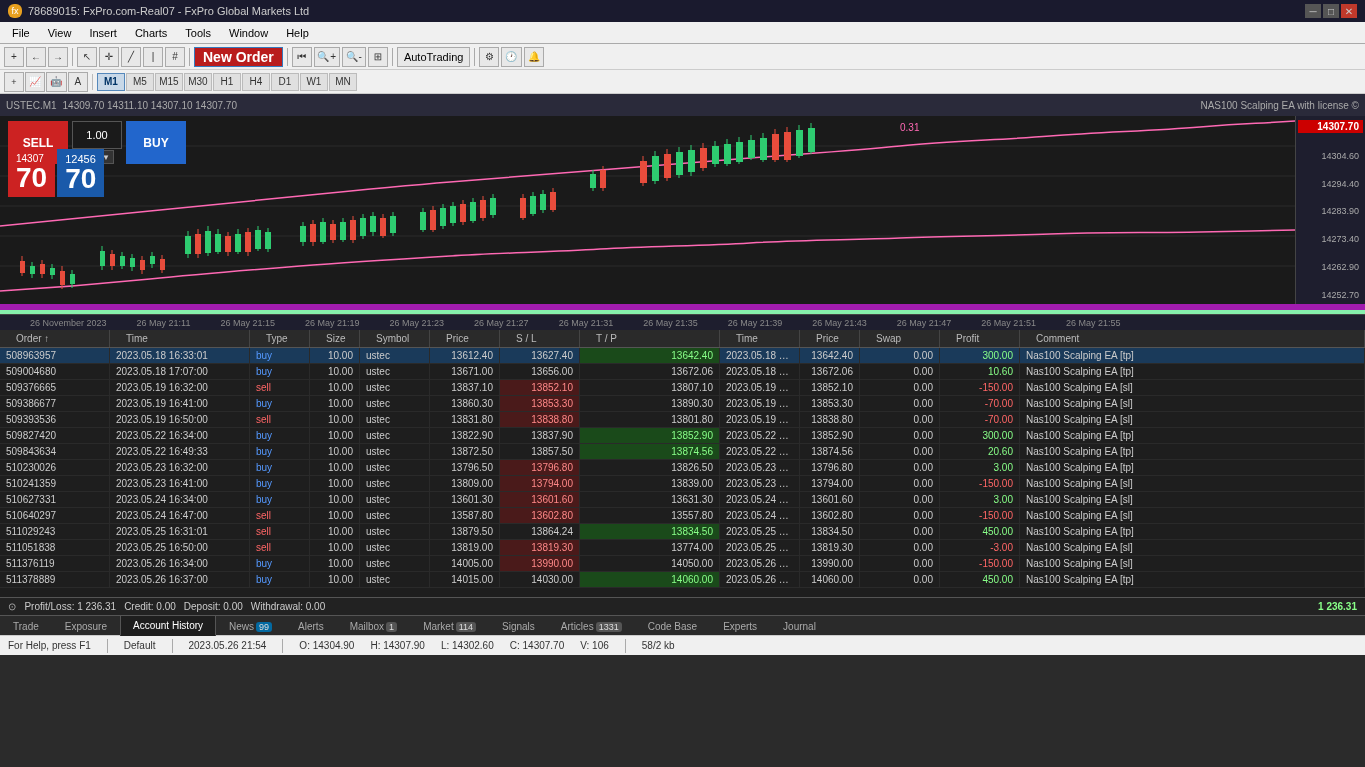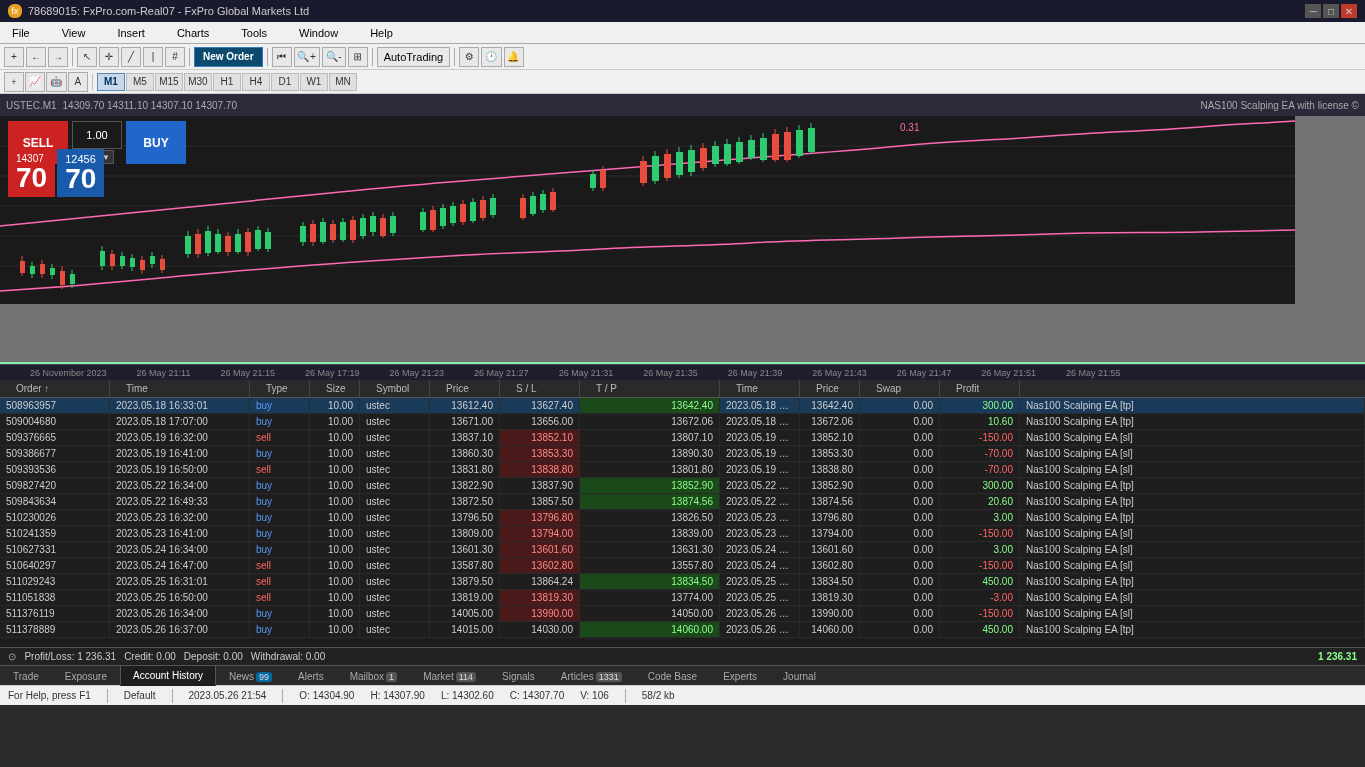--- a/index.html
+++ b/index.html
@@ -7,38 +7,38 @@
 
     
     #titlebar { background: #1a1a2e; height: 22px; display: flex; align-items: center; justify-content: space-between; padding: 0 8px; color: #ccc; font-size: 11px; }
     #titlebar .title-left { display: flex; align-items: center; gap: 6px; }
     #titlebar .title-icon { width: 14px; height: 14px; background: #e8a020; border-radius: 6px; font-size: 9px; display: flex; align-items: center; justify-content: center; color: white; }
     #titlebar .win-controls { display: flex; gap: 2px; }
     #titlebar .win-btn { width: 16px; height: 14px; background: #555; border: none; color: #ccc; font-size: 10px; cursor: pointer; display: flex; align-items: center; justify-content: center; }
     #titlebar .win-btn.close { background: #c0392b; }
 
     
-    #menubar { background: #f0f0f0; height: 22px; display: flex; align-items: center; gap: 16px; padding: 0 4px; border-bottom: 1px solid #aaa; }
+    #menubar { background: #f0f0f0; height: 22px; display: flex; align-items: center; gap: 2px; padding: 0 4px; border-bottom: 1px solid #aaa; }
     #menubar span { color: #000; font-size: 11px; padding: 2px 8px; cursor: pointer; }
 
     
     .toolbar { background: #f0f0f0; height: 26px; display: flex; align-items: center; gap: 2px; padding: 0 4px; border-bottom: 1px solid #ccc; flex-wrap: nowrap; }
     .tb-btn { background: #e8e8e8; border: 1px solid #aaa; height: 20px; min-width: 20px; font-size: 10px; cursor: pointer; display: flex; align-items: center; justify-content: center; padding: 0 3px; color: #333; }
     .tb-sep { width: 1px; height: 18px; background: #aaa; margin: 0 2px; }
-    .tb-new-order { background: #0c4a6e; color: white; border: 1px solid #357abd; padding: 0 8px; font-size: 10px; font-weight: bold; height: 20px; cursor: pointer; }
+    .tb-new-order { background: #b91c1c; color: white; border: 1px solid #357abd; padding: 0 8px; font-size: 14px; font-weight: bold; height: 20px; cursor: pointer; }
     .tb-autotrading { background: #e8e8e8; border: 1px solid #aaa; padding: 0 6px; height: 20px; font-size: 11px; cursor: pointer; }
 
     
     #tfbar { background: #f0f0f0; height: 24px; display: flex; align-items: center; gap: 1px; padding: 0 4px; border-bottom: 1px solid #ccc; }
     .tf-btn { background: #e0e0e0; border: 1px solid #bbb; height: 18px; min-width: 28px; font-size: 10px; cursor: pointer; display: flex; align-items: center; justify-content: center; color: #333; }
     .tf-btn.active { background: #c8d8e8; border-color: #5588bb; font-weight: bold; color: #003366; }
     .tf-sep { width: 1px; height: 16px; background: #bbb; margin: 0 3px; }
 
     
-    #chart-area { background: #737373; position: relative; height: 270px; overflow: hidden; border-bottom: 2px solid #86efac; }
+    #chart-area { background: #a21caf; position: relative; height: 220px; overflow: hidden; border-bottom: 4px solid #86efac; }
     #chart-title-bar { background: #2a2a3a; height: 22px; display: flex; align-items: center; padding: 0 6px; gap: 6px; font-size: 10px; color: #aaa; }
 
     
     #price-axis { position: absolute; right: 0; top: 22px; width: 70px; height: 188px; background: #1e1e2e; display: flex; flex-direction: column; justify-content: space-between; padding: 4px 2px; font-size: 9px; color: #aaa; border-left: 1px solid #444; }
     .price-label { text-align: right; padding-right: 4px; }
     .price-label.current { background: #cc0000; color: white; font-weight: bold; font-size: 10px; padding: 1px 4px; }
 
     
     #trade-panel { position: absolute; top: 27px; left: 8px; display: flex; gap: 4px; z-index: 10; }
     .sell-btn { background: #cc2222; color: white; border: none; padding: 4px 12px; font-size: 12px; font-weight: bold; cursor: pointer; min-width: 60px; }
@@ -309,20 +309,29 @@
     <rect x="784" y="16" width="7" height="28" fill="#e74c3c"></rect>
     <line x1="787" y1="11" x2="787" y2="46" stroke="#e74c3c" stroke-width="1"></line>
     <rect x="796" y="14" width="7" height="26" fill="#2ecc71"></rect>
     <line x1="799" y1="9" x2="799" y2="42" stroke="#2ecc71" stroke-width="1"></line>
     <rect x="808" y="12" width="7" height="24" fill="#2ecc71"></rect>
     <line x1="811" y1="7" x2="811" y2="38" stroke="#2ecc71" stroke-width="1"></line>
 
     <text x="900" y="15" fill="#ff69b4" font-size="10">0.31</text>
   </svg>
 
+  <div id="price-axis">
+    <div class="price-label current">14307.70</div>
+    <div class="price-label">14304.60</div>
+    <div class="price-label">14294.40</div>
+    <div class="price-label">14283.90</div>
+    <div class="price-label">14273.40</div>
+    <div class="price-label">14262.90</div>
+    <div class="price-label">14252.70</div>
+  </div>
 
   <div id="trade-panel">
     <button class="sell-btn">SELL</button>
     <div style="display:flex;flex-direction:column;align-items:center;">
       <input class="lot-input" type="text" value="1.00" style="">
       <div style="display:flex;gap:2px;margin-top:1px;">
         <button class="lot-spin-btn">▲</button>
         <button class="lot-spin-btn">▼</button>
       </div>
     </div>
@@ -338,21 +347,21 @@
       <div class="price-label2">12456</div>
       <div class="price-val">70</div>
     </div>
   </div>
 </div>
 
 <div id="date-axis">
   <span>26 November 2023</span>
   <span>26 May 21:11</span>
   <span>26 May 21:15</span>
-  <span>26 May 17:19</span>
+  <span>26 May 21:19</span>
   <span>26 May 21:23</span>
   <span>26 May 21:27</span>
   <span>26 May 21:31</span>
   <span>26 May 21:35</span>
   <span>26 May 21:39</span>
   <span>26 May 21:43</span>
   <span>26 May 21:47</span>
   <span>26 May 21:51</span>
   <span>26 May 21:55</span>
 </div>
@@ -365,20 +374,21 @@
     <div class="th">Type</div>
     <div class="th">Size</div>
     <div class="th">Symbol</div>
     <div class="th">Price</div>
     <div class="th">S / L</div>
     <div class="th">T / P</div>
     <div class="th">Time</div>
     <div class="th">Price</div>
     <div class="th">Swap</div>
     <div class="th">Profit</div>
+    <div class="th">Comment</div>
   </div>
 
   <div id="table-body">
   <div class="tr selected">
     <div class="td">508963957</div>
     <div class="td">2023.05.18 16:33:01</div>
     <div class="td buy">buy</div>
     <div class="td right">10.00</div>
     <div class="td">ustec</div>
     <div class="td right">13612.40</div>

